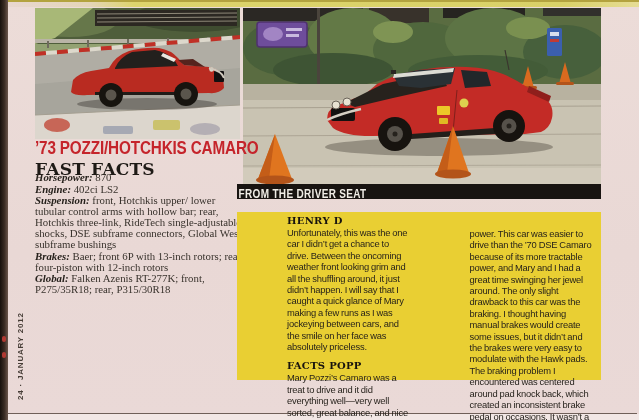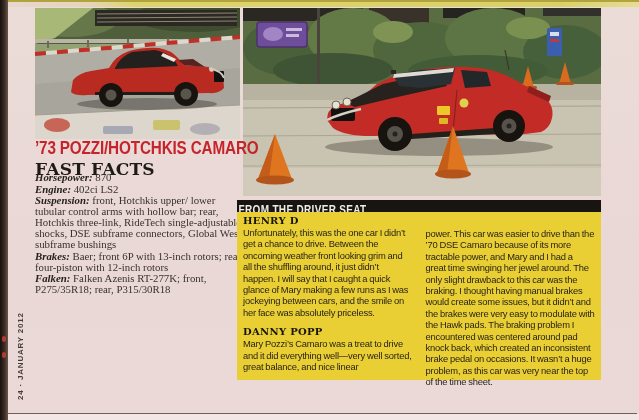--- a/index.html
+++ b/index.html
@@ -29,27 +29,27 @@
            font-weight:bold;font-size:17px;color:#1e1a16;letter-spacing:.2px;}
   .specs{position:absolute;left:35px;top:172px;width:210px;
          font-family:"Liberation Serif",serif;font-size:10.8px;line-height:11px;color:#38322c;}
   .spec{margin:0 0 .5px 0;}
   .spec-label{font-weight:bold;font-style:italic;color:#26211c;}
   
   .folio{position:absolute;left:16px;top:296px;height:104px;
          writing-mode:vertical-rl;transform:rotate(180deg);
          font-size:8px;font-weight:bold;letter-spacing:.8px;color:#453c35;white-space:nowrap;}
   
-  .ds-bar{position:absolute;left:237px;top:200px;width:364px;height:15px;background:#181411;text-decoration:underline;}
+  .ds-bar{position:absolute;left:237px;top:184px;width:364px;height:15px;background:#181411;text-decoration:underline;}
   .ds-bar-label{display:inline-block;color:#f0ede6;font-weight:bold;font-size:12.5px;
                 line-height:14px;padding-left:2px;letter-spacing:.4px;white-space:nowrap;
                 transform:scaleX(.8);transform-origin:left top;}
   .ds-box{position:absolute;left:237px;top:212px;width:364px;height:168px;background:#e9cf33;
           box-sizing:border-box;padding:3px 6px 0 6px;display:flex;gap:13px;}
-  .ds-col{width:171px;color:#231f19;}
+  .ds-col{width:171px;color:#231f19;margin-left:44px;}
   .ds-head{font-family:"DejaVu Serif",serif;font-weight:bold;font-size:10px;
            letter-spacing:.3px;color:#17130e;margin:0 0 1px 0;}
   .ds-text{font-size:9.4px;line-height:11.4px;letter-spacing:-.2px;word-spacing:-.4px;margin:0;}
   .ds-item + .ds-item{margin-top:8px;}
   .col2-pad{padding-top:13px;}
 </style>
 </head>
 <body>
 
 <div id="scan">
@@ -200,37 +200,37 @@
   </svg>
 
   <div class="title">’73 POZZI/HOTCHKIS CAMARO</div>
   <div class="ff-head">FAST FACTS</div>
 
   <div class="specs">
     <p class="spec"><span class="spec-label">Horsepower:</span><span> 870</span></p>
     <p class="spec"><span class="spec-label">Engine:</span><span> 402ci LS2</span></p>
     <p class="spec"><span class="spec-label">Suspension:</span><span> front, Hotchkis upper/ lower tubular control arms with hollow bar; rear, Hotchkis three-link, RideTech single-adjustable shocks, DSE subframe connectors, Global West subframe bushings</span></p>
     <p class="spec"><span class="spec-label">Brakes:</span><span> Baer; front 6P with 13-inch rotors; rear, four-piston with 12-inch rotors</span></p>
-    <p class="spec"><span class="spec-label">Falken:</span><span> Falken Azenis RT-277K; front, P275/35R18; rear, P315/30R18</span></p>
+    <p class="spec"><span class="spec-label">Global:</span><span> Falken Azenis RT-277K; front, P275/35R18; rear, P315/30R18</span></p>
   </div>
 
   <div class="folio">24 · JANUARY 2012</div>
 
   <div class="ds-bar">
     <span class="ds-bar-label">FROM THE DRIVER SEAT</span>
   </div>
 
   <div class="ds-box">
     <div class="ds-col">
       <div class="ds-item">
         <p class="ds-head">HENRY D</p>
         <p class="ds-text">Unfortunately, this was the one car I didn’t get a chance to drive. Between the oncoming weather front looking grim and all the shuffling around, it just didn’t happen. I will say that I caught a quick glance of Mary making a few runs as I was jockeying between cars, and the smile on her face was absolutely priceless.</p>
       </div>
       <div class="ds-item">
-        <p class="ds-head">DANNY POPP</p>
+        <p class="ds-head">FACTS POPP</p>
         <p class="ds-text">Mary Pozzi’s Camaro was a treat to drive and it did everything well—very well sorted, great balance, and nice linear</p>
       </div>
     </div>
     <div class="ds-col col2-pad">
       <p class="ds-text">power. This car was easier to drive than the ’70 DSE Camaro because of its more tractable power, and Mary and I had a great time swinging her jewel around. The only slight drawback to this car was the braking. I thought having manual brakes would create some issues, but it didn’t and the brakes were very easy to modulate with the Hawk pads. The braking problem I encountered was centered around pad knock back, which created an inconsistent brake pedal on occasions. It wasn’t a huge problem, as this car was very near the top of the time sheet.</p>
     </div>
   </div>
 
   <div class="right-shade"></div>
 </div>

